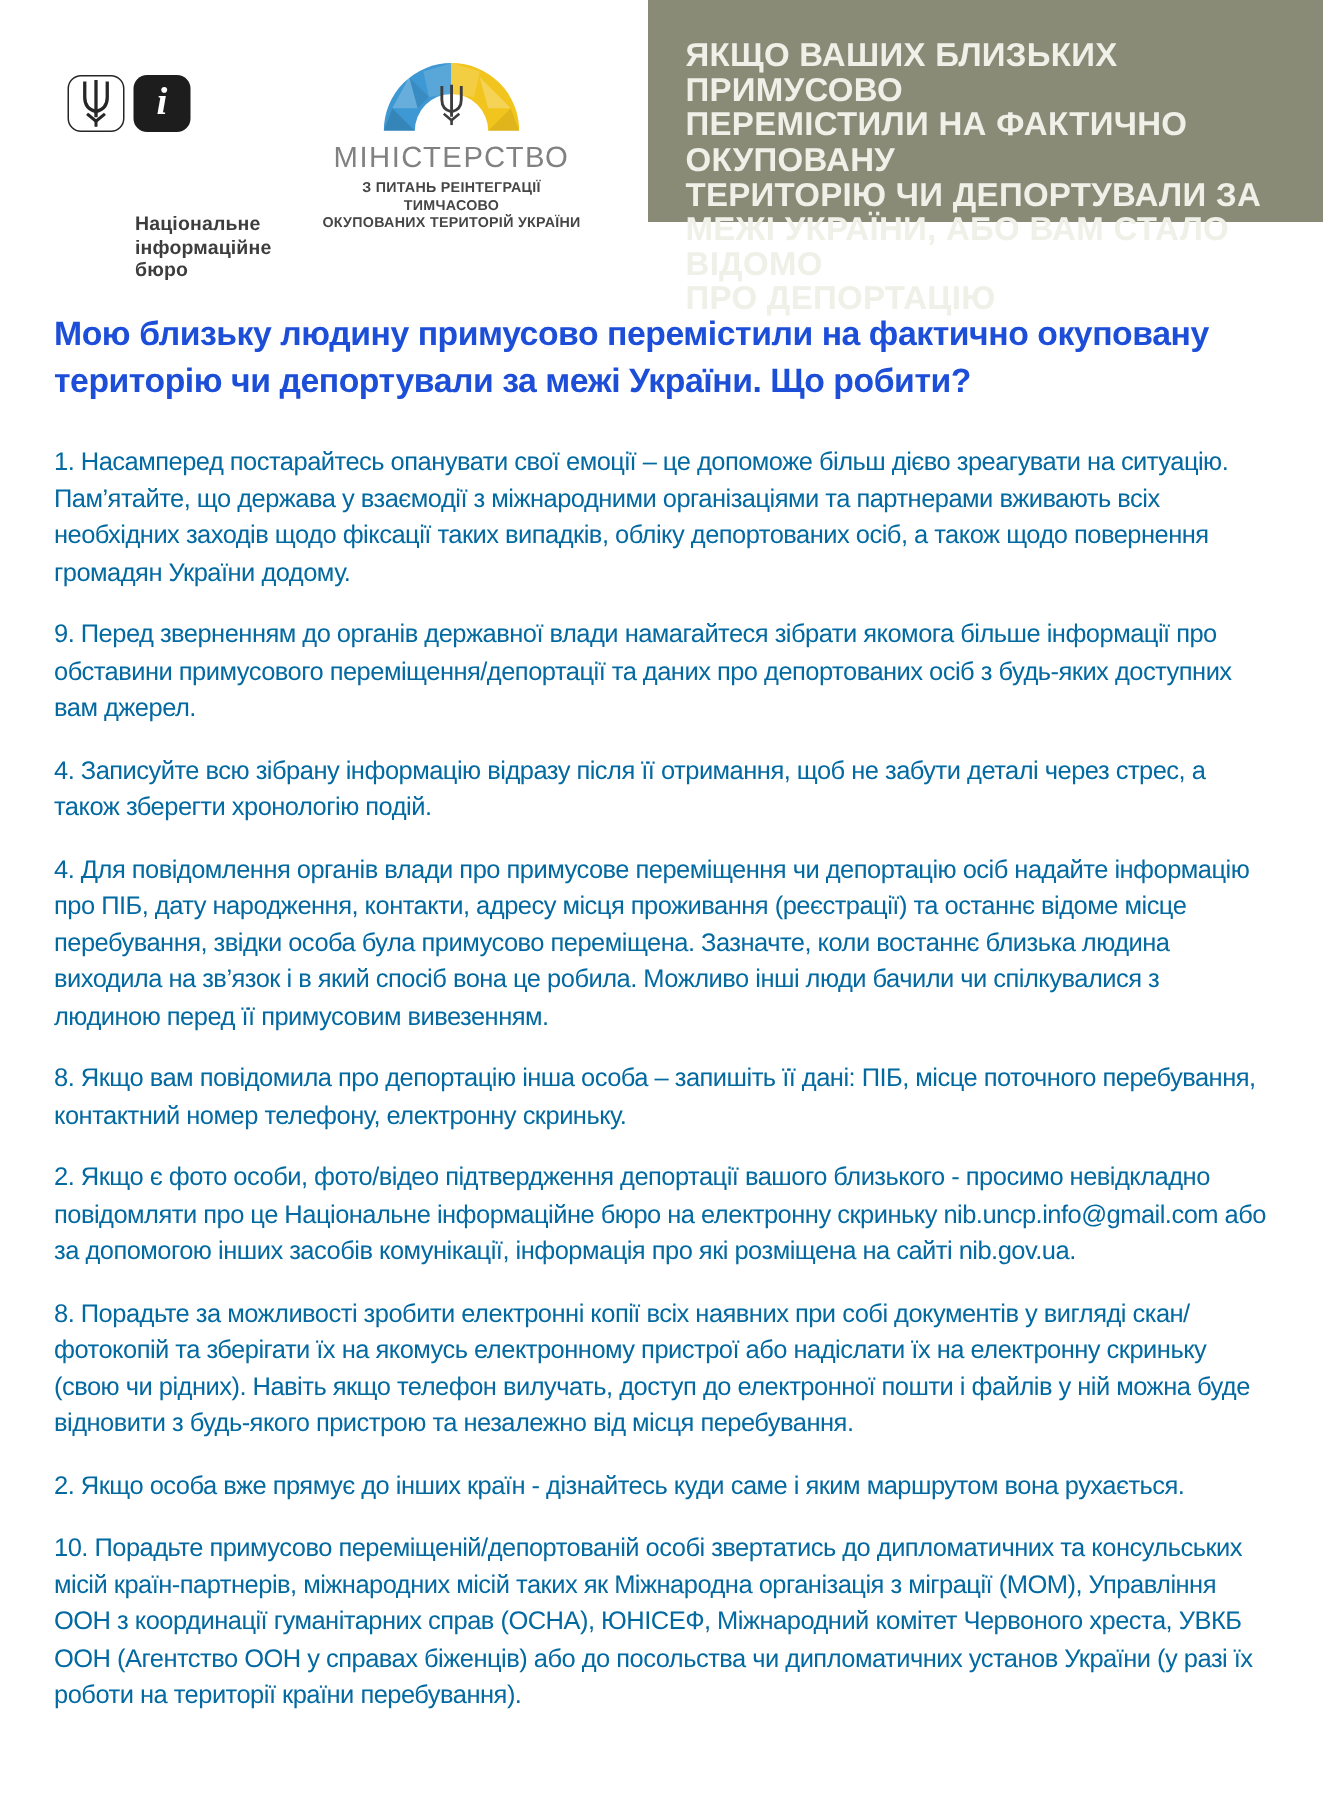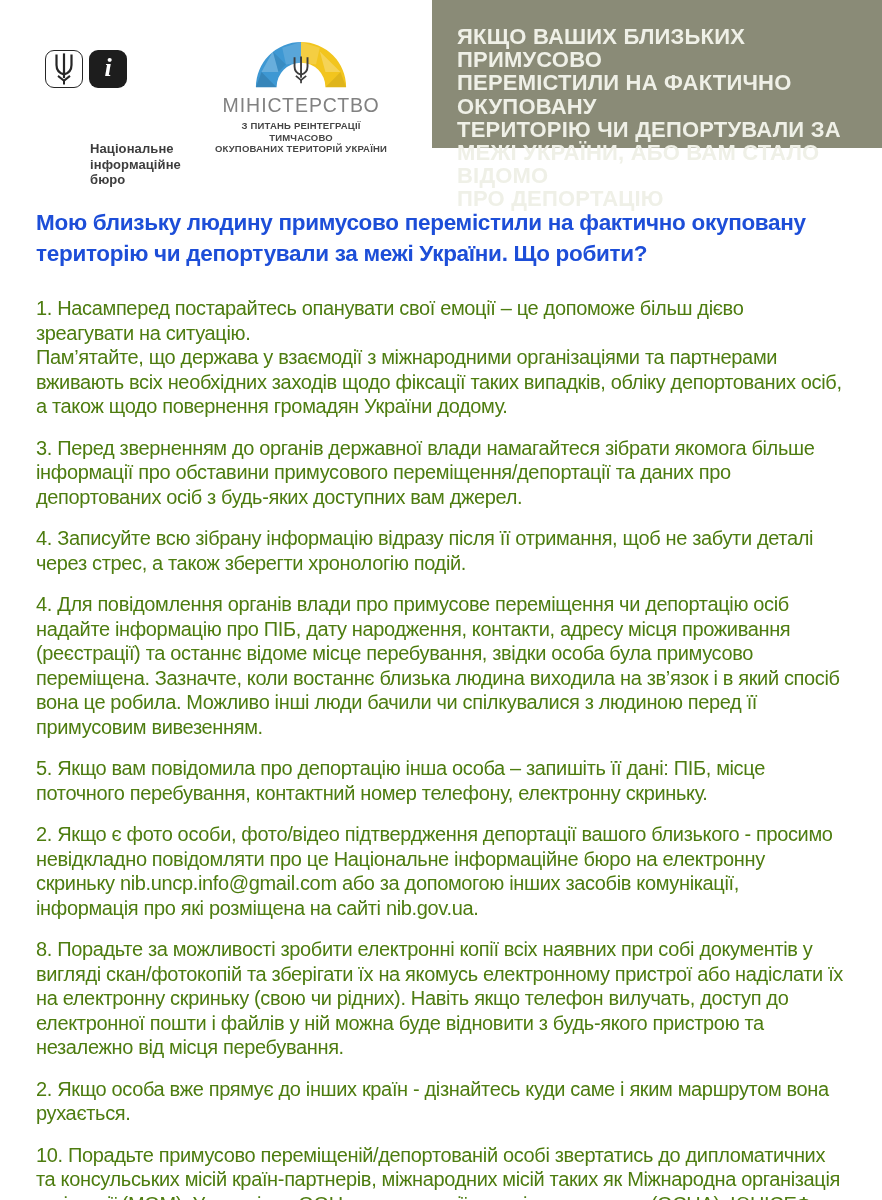--- a/index.html
+++ b/index.html
@@ -58,21 +58,21 @@
   
   .content { padding:28px 38px 0 36px; }
   .page-title {
     width:782px;
     font-size:22.5px; font-weight:bold; color:#1d4ed8;
     line-height:31px; letter-spacing:-0.3px;
     margin-bottom:27px;
     margin-top:31px;
   }
   .item {
-    font-size:20px; color:#4d7c0f;
+    font-size:17px; color:#0369a1;
     line-height:24.5px; letter-spacing:-0.35px;
     margin-bottom:17px;
     white-space:pre-line;
   }
   svg .stroke { fill:none; stroke-linecap:square; }
 </style>
 </head>
 <body>
 
 <svg width="0" height="0" style="position:absolute" aria-hidden="true">
@@ -137,23 +137,23 @@
 ПРО ДЕПОРТАЦІЮ</div>
     </div>
 
   </div>
 
   <div class="content">
     <h1 class="page-title">Мою близьку людину примусово перемістили на фактично окуповану територію чи депортували за межі України. Що робити?</h1>
 
     <p class="item">1. Насамперед постарайтесь опанувати свої емоції – це допоможе більш дієво зреагувати на ситуацію.
 Пам’ятайте, що держава у взаємодії з міжнародними організаціями та партнерами вживають всіх необхідних заходів щодо фіксації таких випадків, обліку депортованих осіб, а також щодо повернення громадян України додому.</p>
-    <p class="item">3. Перед зверненням до органів державної влади намагайтеся зібрати якомога більше інформації про обставини примусового переміщення/депортації та даних про депортованих осіб з будь-яких доступних вам джерел.</p>
+    <p class="item">9. Перед зверненням до органів державної влади намагайтеся зібрати якомога більше інформації про обставини примусового переміщення/депортації та даних про депортованих осіб з будь-яких доступних вам джерел.</p>
     <p class="item">4. Записуйте всю зібрану інформацію відразу після її отримання, щоб не забути деталі через стрес, а також зберегти хронологію подій.</p>
     <p class="item">4. Для повідомлення органів влади про примусове переміщення чи депортацію осіб надайте інформацію про ПІБ, дату народження, контакти, адресу місця проживання (реєстрації) та останнє відоме місце перебування, звідки особа була примусово переміщена. Зазначте, коли востаннє близька людина виходила на зв’язок і в який спосіб вона це робила. Можливо інші люди бачили чи спілкувалися з людиною перед її примусовим вивезенням.</p>
-    <p class="item">5. Якщо вам повідомила про депортацію інша особа – запишіть її дані: ПІБ, місце поточного перебування, контактний номер телефону, електронну скриньку.</p>
+    <p class="item">8. Якщо вам повідомила про депортацію інша особа – запишіть її дані: ПІБ, місце поточного перебування, контактний номер телефону, електронну скриньку.</p>
     <p class="item">2. Якщо є фото особи, фото/відео підтвердження депортації вашого близького - просимо невідкладно повідомляти про це Національне інформаційне бюро на електронну скриньку nib.uncp.info@gmail.com або за допомогою інших засобів комунікації, інформація про які розміщена на сайті nib.gov.ua.</p>
     <p class="item">8. Порадьте за можливості зробити електронні копії всіх наявних при собі документів у вигляді скан/фотокопій та зберігати їх на якомусь електронному пристрої або надіслати їх на електронну скриньку (свою чи рідних). Навіть якщо телефон вилучать, доступ до електронної пошти і файлів у ній можна буде відновити з будь-якого пристрою та незалежно від місця перебування.</p>
     <p class="item">2. Якщо особа вже прямує до інших країн - дізнайтесь куди саме і яким маршрутом вона рухається.</p>
     <p class="item">10. Порадьте примусово переміщеній/депортованій особі звертатись до дипломатичних та консульських місій країн-партнерів, міжнародних місій таких як Міжнародна організація з міграції (МОМ), Управління ООН з координації гуманітарних справ (ОСНА), ЮНІСЕФ, Міжнародний комітет Червоного хреста, УВКБ ООН (Агентство ООН у справах біженців) або до посольства чи дипломатичних установ України (у разі їх роботи на території країни перебування).</p>
   </div>
 
 </div>
 
 </body></html>

